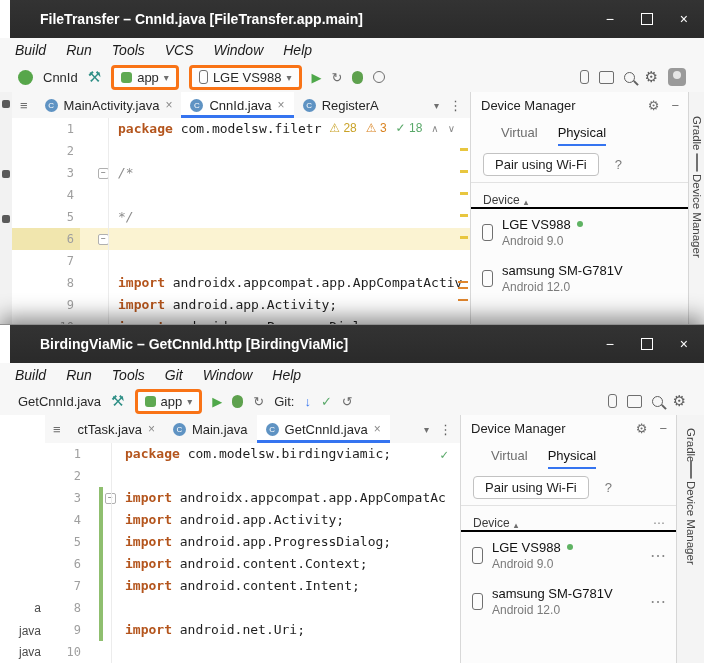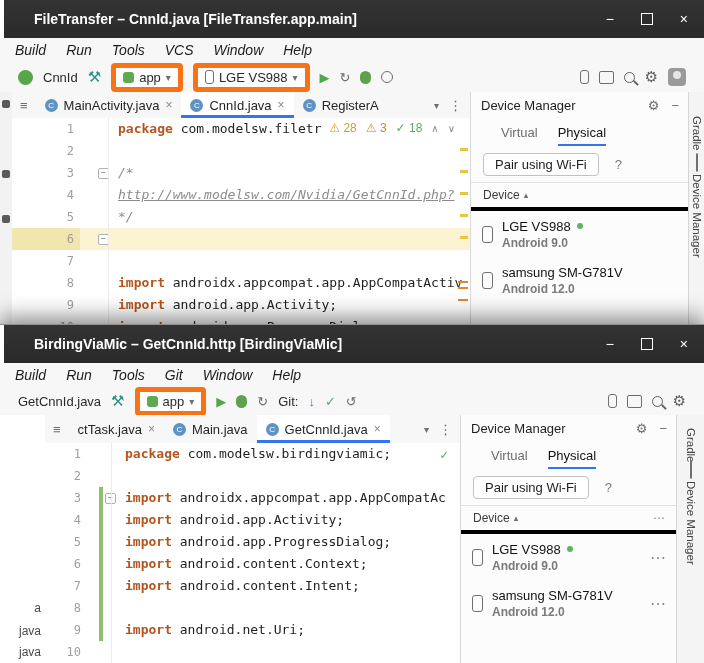--- a/index.html
+++ b/index.html
@@ -2,36 +2,36 @@
 <html><head>
 <meta charset="utf-8">
 <style>
   html,body{margin:0;padding:0;}
   body{width:704px;height:663px;position:relative;background:#4a4a4a;font-family:"Liberation Sans",sans-serif;overflow:hidden;}
   .window{position:absolute;left:0;width:704px;background:#ffffff;outline:1px solid #8f8f8f;overflow:hidden;}
   .win1{top:0;height:325px;}
   .win2{top:325px;height:338px;box-shadow:0 -8px 20px rgba(0,0,0,.45);}
 
   
-  .titlebar{position:absolute;top:0;left:4px;right:0;height:38px;background:linear-gradient(#333333,#2a2a2a);color:#fff;}
+  .titlebar{position:absolute;top:0;left:10px;right:0;height:38px;background:linear-gradient(#333333,#2a2a2a);color:#fff;}
   .titlebar .title{position:absolute;left:30px;top:0;line-height:38px;font-size:14px;font-weight:bold;white-space:nowrap;}
   .controls{position:absolute;right:16px;top:0;height:38px;display:flex;align-items:center;gap:27px;font-size:14px;color:#fff;}
   .maxbox{width:10px;height:10px;border:1.5px solid #fff;display:inline-block;}
 
   
   .menubar{position:absolute;top:38px;left:0;right:0;height:24px;background:#f7f7f7;display:flex;align-items:center;padding-left:5px;font-size:14px;color:#1c1c1c;}
   .menu-item{padding:0 10px;font-style:italic;}
 
   
   .toolbar{position:absolute;left:0;right:0;background:#f7f7f7;border-bottom:1px solid #e2e2e2;display:flex;align-items:center;gap:10px;padding:0 18px;font-size:13px;color:#2a2a2a;}
   .win1 .toolbar{top:62px;height:30px;}
   .win2 .toolbar{top:62px;height:28px;}
   .proj-icon{width:15px;height:15px;border-radius:50%;background:#57a64a;flex:none;}
   .hammer{color:#2f8f86;font-size:15px;}
-  .combo{display:inline-flex;align-items:center;gap:5px;border:5px solid #f97316;background:#fdfdfd;border-radius:4px;padding:2px 7px;}
+  .combo{display:inline-flex;align-items:center;gap:5px;border:3px solid #f97316;background:#fdfdfd;border-radius:4px;padding:2px 7px;}
   .mini-green{width:11px;height:11px;border-radius:3px;background:#5fa952;flex:none;}
   .chev{color:#6f6f6f;font-size:10px;}
   .play{color:#4fa84a;font-size:13px;}
   .grayic{color:#6e6e6e;font-size:13px;}
   .bug{width:11px;height:13px;background:#5ea14e;border-radius:6px;flex:none;}
   .ring{width:10px;height:10px;border:1.6px solid #6e6e6e;border-radius:50%;flex:none;}
   .git-label{color:#2a2a2a;}
   .git-update{color:#3574f0;font-size:13px;}
   .git-commit{color:#59a869;font-size:13px;}
   .spacer{flex:1;}
@@ -103,28 +103,28 @@
   .win2 .dmpanel{left:460px;top:90px;width:216px;bottom:0;}
   .dmhead{height:26px;display:flex;align-items:center;padding:0 10px;font-size:13px;color:#1f1f1f;gap:12px;}
   .dmhead .sp{flex:1;}
   .dmhead .hic{color:#6e6e6e;font-size:13px;}
   .dmtabs{height:28px;display:flex;align-items:flex-end;gap:20px;padding:0 14px;font-size:13px;margin-left:16px;}
   .dmtab{padding-bottom:6px;color:#6e6e6e;}
   .dmtab.active{color:#141414;box-shadow:inset 0 -2px 0 #3574f0;}
   .pairrow{height:36px;display:flex;align-items:center;gap:16px;padding:0 12px;}
   .pairbtn{border:1px solid #c2c2c2;border-radius:4px;background:#ffffff;padding:3px 11px;font-size:13px;color:#1d1d1d;}
   .helpq{color:#7a7a7a;font-size:13px;}
-  .colhead{height:24px;border-top:1px solid #e2e2e2;border-bottom:4px solid #000000;display:flex;align-items:center;padding:0 12px;font-size:12px;color:#3c3c3c;gap:4px;}
+  .colhead{height:24px;border-top:1px solid #e2e2e2;border-bottom:2px solid #000000;display:flex;align-items:flex-end;padding:0 12px;font-size:12px;color:#3c3c3c;gap:4px;}
   .sortup{font-size:9px;color:#6e6e6e;}
   .colmore{margin-left:auto;color:#8a8a8a;}
   .devrow{height:46px;display:flex;align-items:center;padding:0 11px;gap:9px;}
   .devinfo{display:flex;flex-direction:column;gap:2px;}
   .devname{font-size:13px;color:#111;display:flex;align-items:center;gap:6px;}
   .dot{width:6px;height:6px;border-radius:50%;background:#5fb363;}
-  .devos{font-size:12px;color:#7a7a7a;font-weight:bold;}
+  .devos{font-size:12px;color:#7a7a7a;}
   .rowmore{margin-left:auto;color:#8a8a8a;}
 
   
   .sidestrip{position:absolute;background:#f4f4f4;border-left:1px solid #d6d6d6;}
   .win1 .sidestrip{left:688px;top:92px;width:16px;bottom:0;}
   .win2 .sidestrip{left:676px;top:90px;width:28px;bottom:0;}
   .vlabel{position:absolute;left:50%;transform:translateX(-50%);writing-mode:vertical-rl;font-size:11.5px;color:#454545;white-space:nowrap;}
   .striph{position:absolute;left:50%;transform:translateX(-50%);}
 </style>
 </head>
@@ -202,21 +202,21 @@
       <span>⋮</span>
     </span>
   </div>
 
   <div class="editor">
     <div class="gutline"></div>
     <div>
         <div class="code-row"><span class="gut">1</span><span class="vcs"></span><span class="fold"></span><span class="codetext"><span class="tk-kw">package </span><span class="tk-pl">com.modelsw.filetr</span></span></div>
         <div class="code-row"><span class="gut">2</span><span class="vcs"></span><span class="fold"></span><span class="codetext"></span></div>
         <div class="code-row"><span class="gut">3</span><span class="vcs"></span><span class="fold"><span class="foldbox">−</span></span><span class="codetext"><span class="tk-cm">/*</span></span></div>
-        <div class="code-row"><span class="gut">4</span><span class="vcs"></span><span class="fold"></span><span class="codetext"><span class="tk-lk">http://www.modelsw.com/Nvidia/GetCnnId.php?</span></span></div>
+        <div class="code-row"><span class="gut">4</span><span class="vcs"></span><span class="fold"></span></div>
         <div class="code-row"><span class="gut">5</span><span class="vcs"></span><span class="fold"></span><span class="codetext"><span class="tk-cm">*/</span></span></div>
         <div class="code-row hl"><span class="gut">6</span><span class="vcs"></span><span class="fold"><span class="foldbox">−</span></span></div>
         <div class="code-row"><span class="gut">7</span><span class="vcs"></span><span class="fold"></span><span class="codetext"></span></div>
         <div class="code-row"><span class="gut">8</span><span class="vcs"></span><span class="fold"></span><span class="codetext"><span class="tk-kw">import </span><span class="tk-pl">androidx.appcompat.app.AppCompatActiv</span></span></div>
         <div class="code-row"><span class="gut">9</span><span class="vcs"></span><span class="fold"></span><span class="codetext"><span class="tk-kw">import </span><span class="tk-pl">android.app.Activity;</span></span></div>
         <div class="code-row"><span class="gut">10</span><span class="vcs"></span><span class="fold"></span><span class="codetext"><span class="tk-kw">import </span><span class="tk-pl">android.app.ProgressDialog;</span></span></div>
       </div>
     <div class="inspect">
       <span class="warn"><span>⚠</span> <span>28</span></span>
       <span class="warn2"><span>⚠</span> <span>3</span></span>

